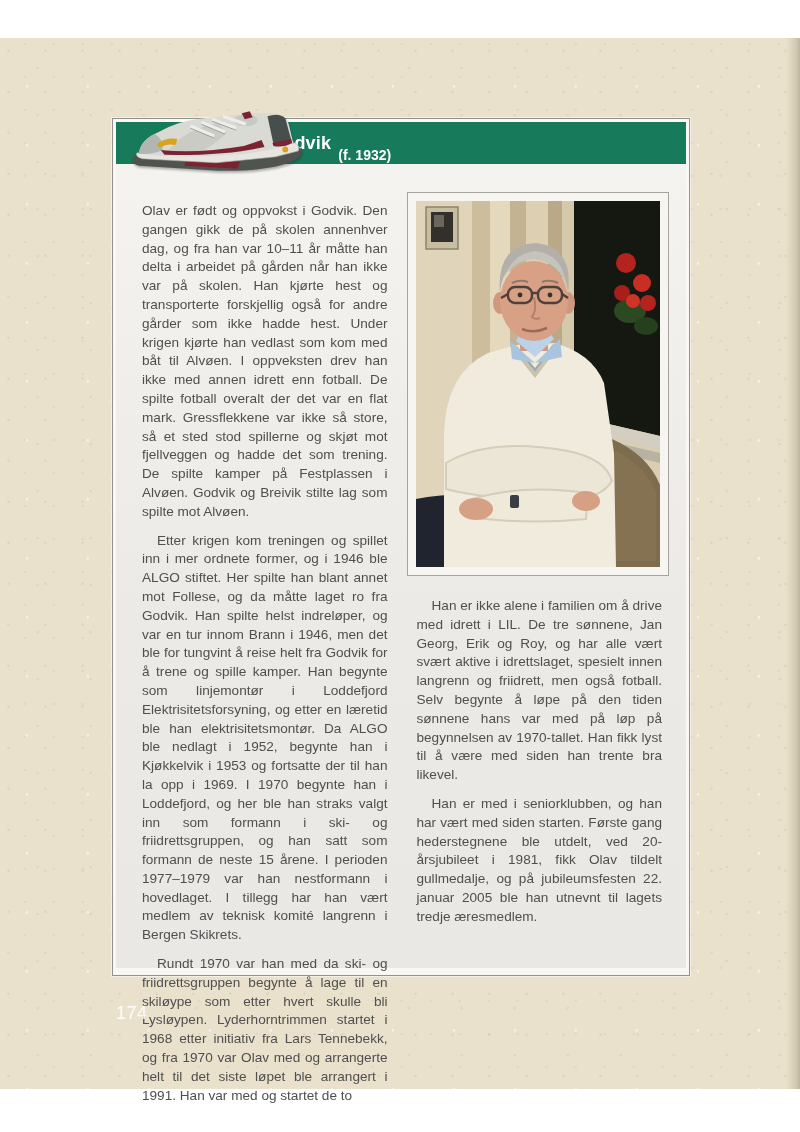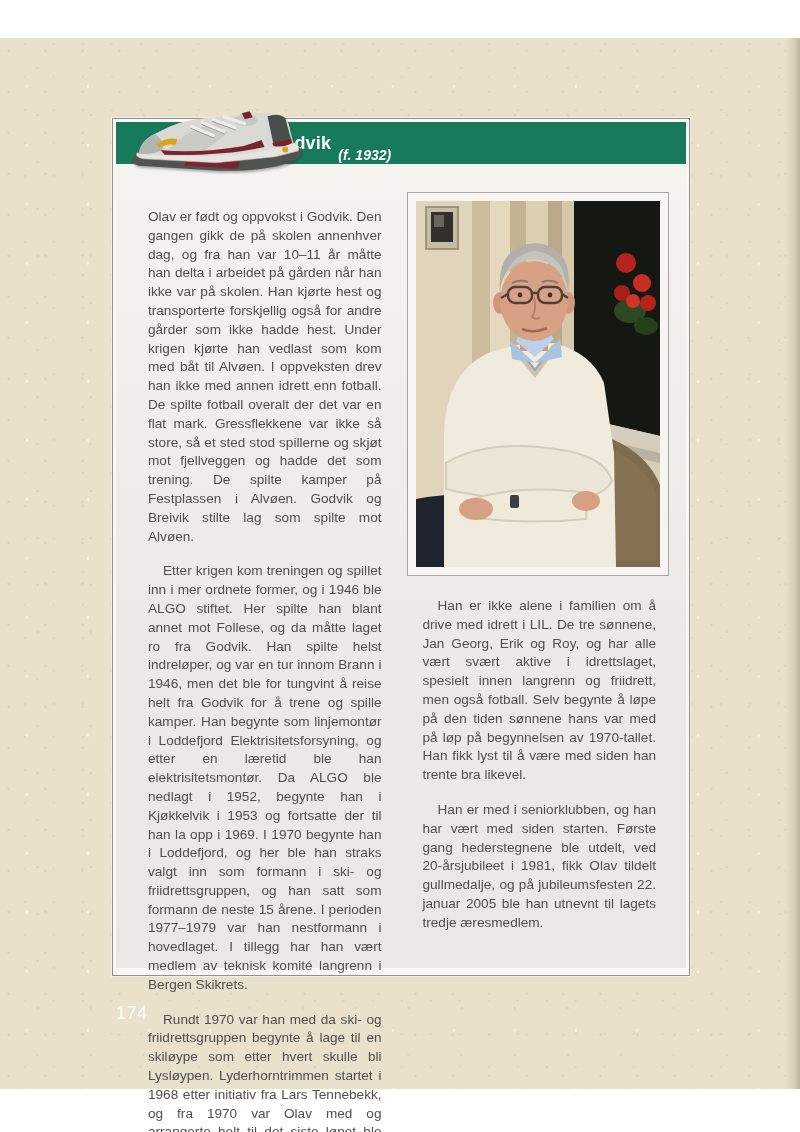--- a/index.html
+++ b/index.html
@@ -26,32 +26,32 @@
   .content-box{
     position:absolute;left:112px;top:80px;width:578px;height:858px;
     box-sizing:border-box;border:1px solid #93918b;background:#f9f8f4;padding:3px;
     box-shadow:0 0 0 1px rgba(255,255,255,.5);
   }
   .green-bar{
     height:42px;background:#177a5b;position:relative;
     display:flex;align-items:center;padding-left:108px;box-sizing:border-box;
   }
   .green-bar .title{color:#ffffff;font-weight:bold;font-size:18px;letter-spacing:.2px;}
-  .green-bar .subtitle{color:#ffffff;font-weight:bold;font-style:italic;font-size:14px;margin-left:7px;margin-top:24px;}
+  .green-bar .subtitle{color:#ffffff;font-weight:bold;font-size:14px;margin-left:7px;margin-top:24px;}
   .shoe{position:absolute;left:14px;top:-9px;width:188px;height:64px;z-index:5;
         filter:drop-shadow(1px 2px 1px rgba(40,40,40,.35));}
   .content-inner{
     height:804px;box-sizing:border-box;
     background:linear-gradient(180deg,#f4f3f0 0%,#eceae6 55%,#e9e8e4 100%);
     padding:28px 14px 14px 16px;
   }
   .cols{display:flex;gap:9px;}
   .col{width:270px;color:#4f4f4f;font-size:13.6px;line-height:18.8px;
        text-align:justify;hyphens:auto;-webkit-hyphens:auto;}
-  .col p{margin:16px;}
+  .col p{margin:10px;}
   .col p.indent{text-indent:15px;}
   .photo-frame{
     width:244px;height:366px;background:#f6f5f1;border:1px solid #a6a49d;
     padding:8px;margin:0 0 21px 0;
   }
   .photo-frame svg{display:block;width:244px;height:366px;}
   .page-number{
     position:absolute;left:116px;top:965px;color:rgba(255,255,255,.92);
     font-size:18px;letter-spacing:.5px;
   }

